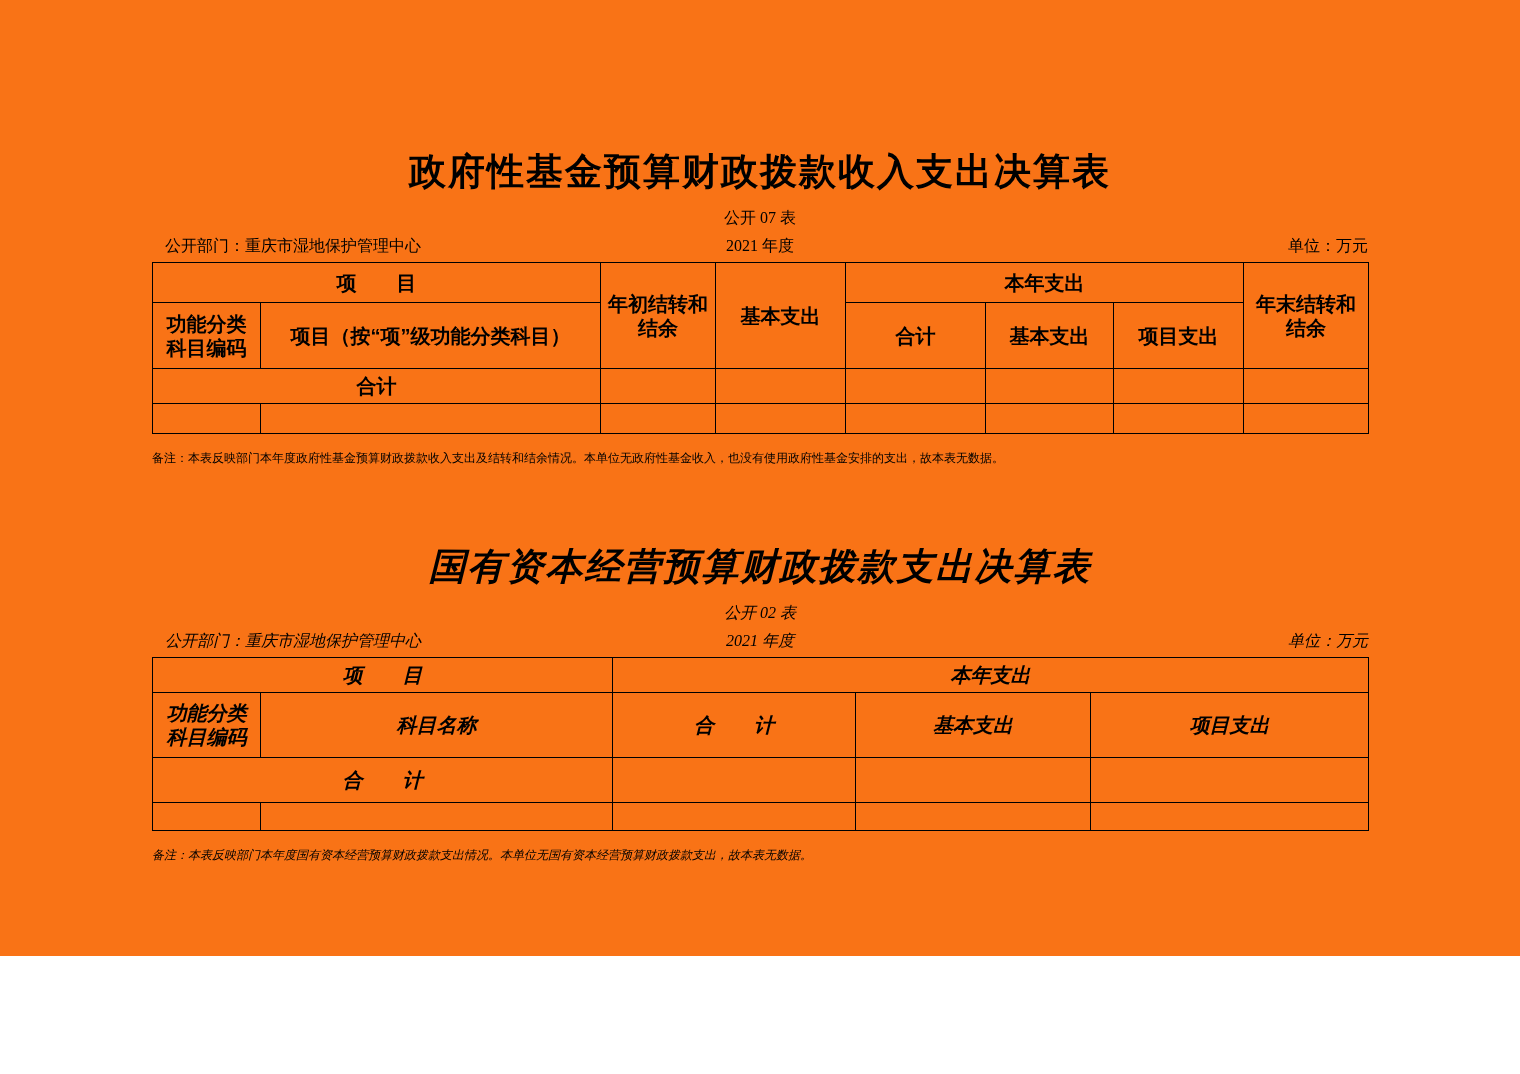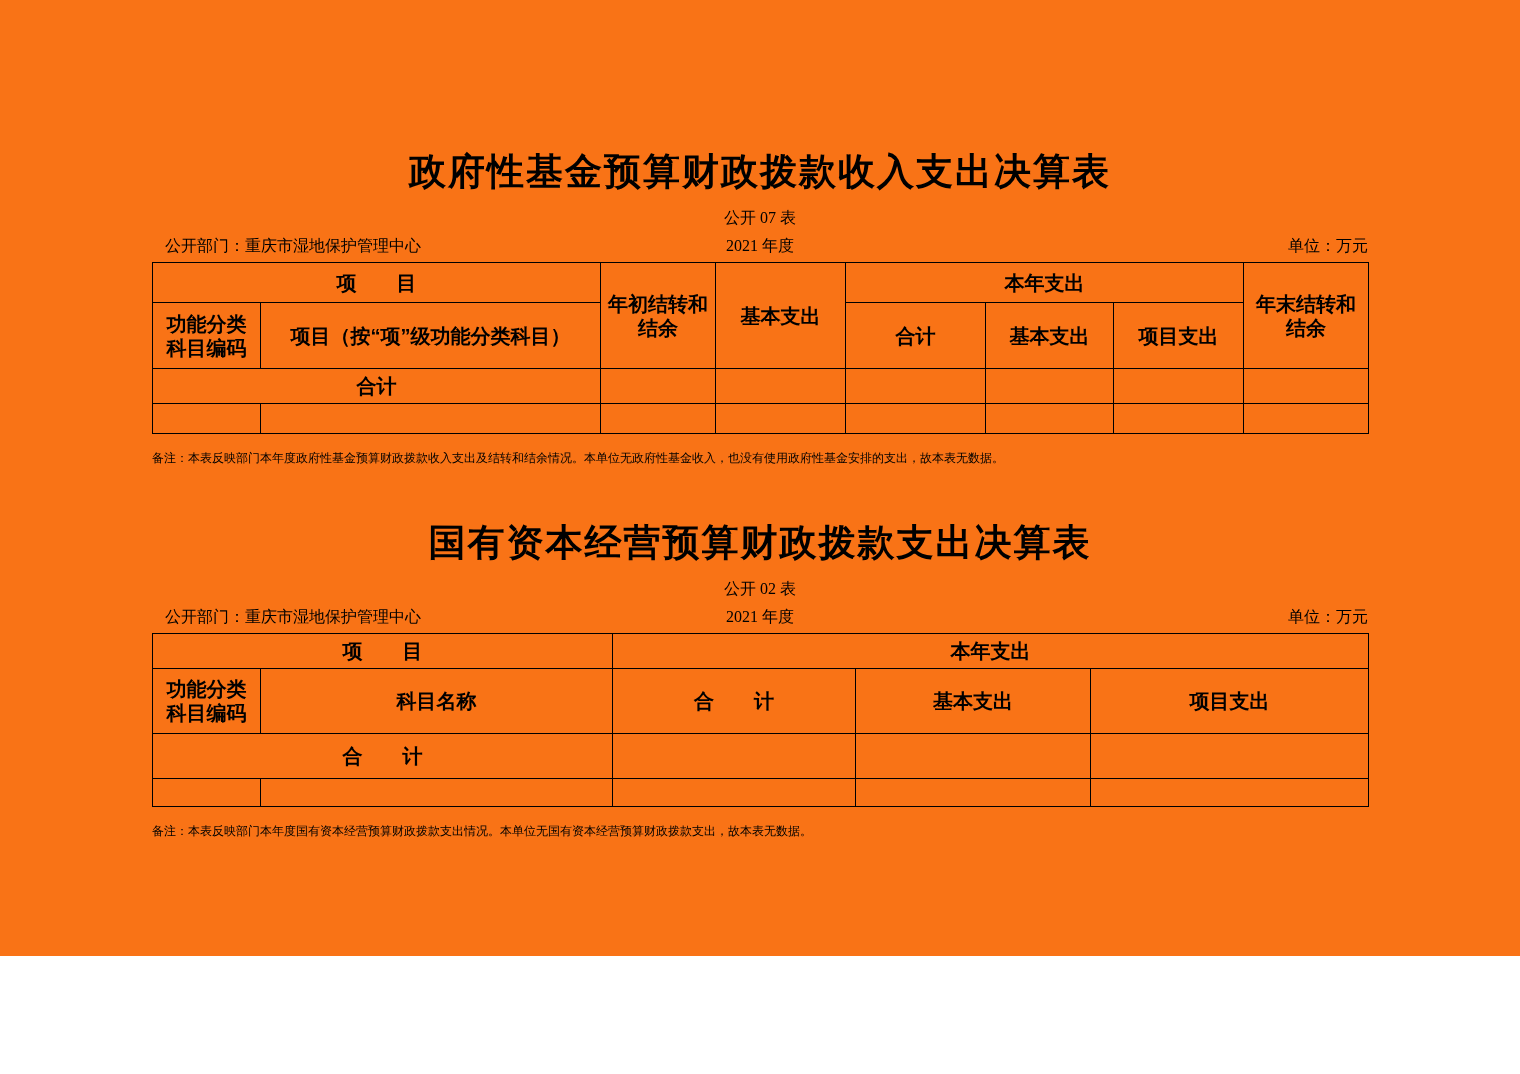--- a/index.html
+++ b/index.html
@@ -65,21 +65,21 @@
   .t2 .hrow1 { height:35px; }
   .t2 .hrow2 { height:65px; }
   .t2 .trow  { height:45px; }
   .t2 .erow  { height:28px; }
   .note {
     margin-top:9px;
     font-size:12px;
     line-height:30px;
     text-align:justify;
   }
-  .section2 { margin-top:46px; }
+  .section2 { margin-top:70px;font-style:italic; }
   .page-number {
     position:absolute;
     left:0; right:0; bottom:66px;
     text-align:center;
     font-size:27px;
   }
 </style>
 </head>
 <body>
 

